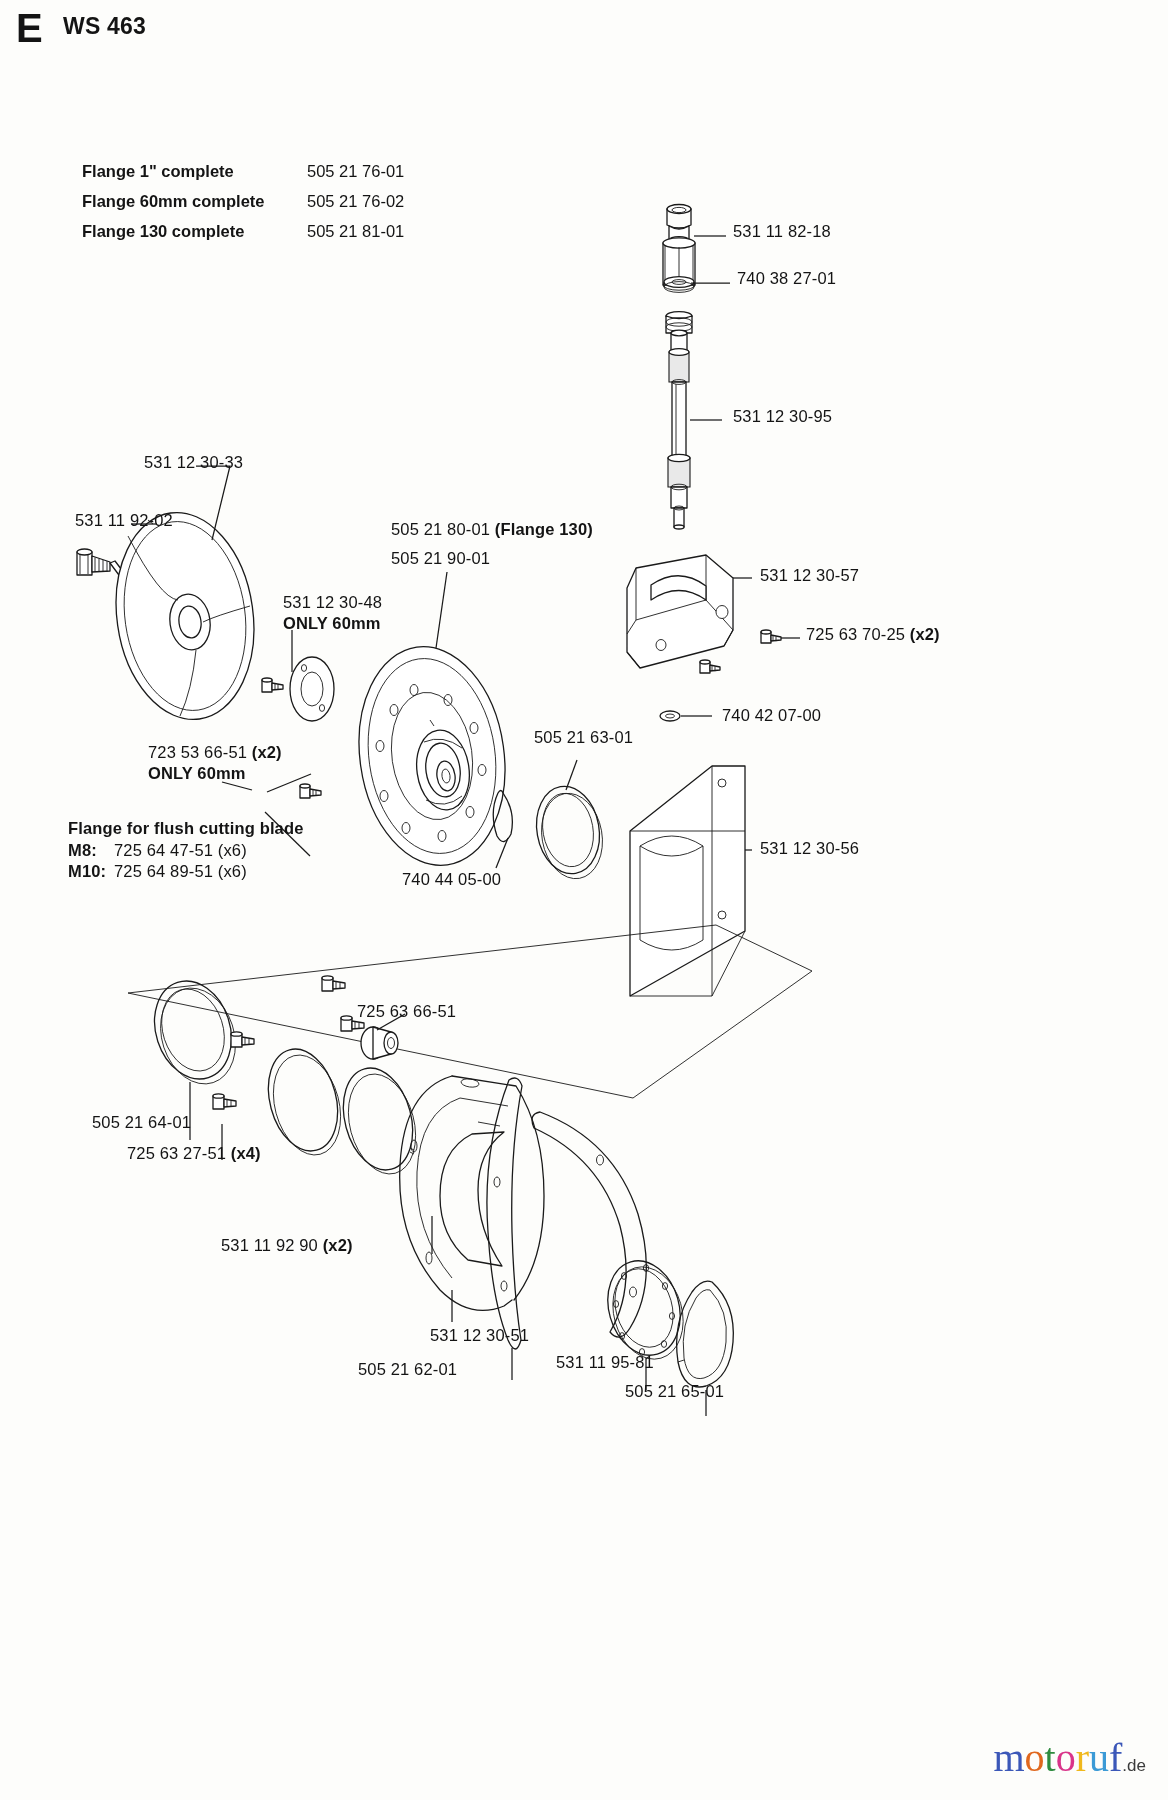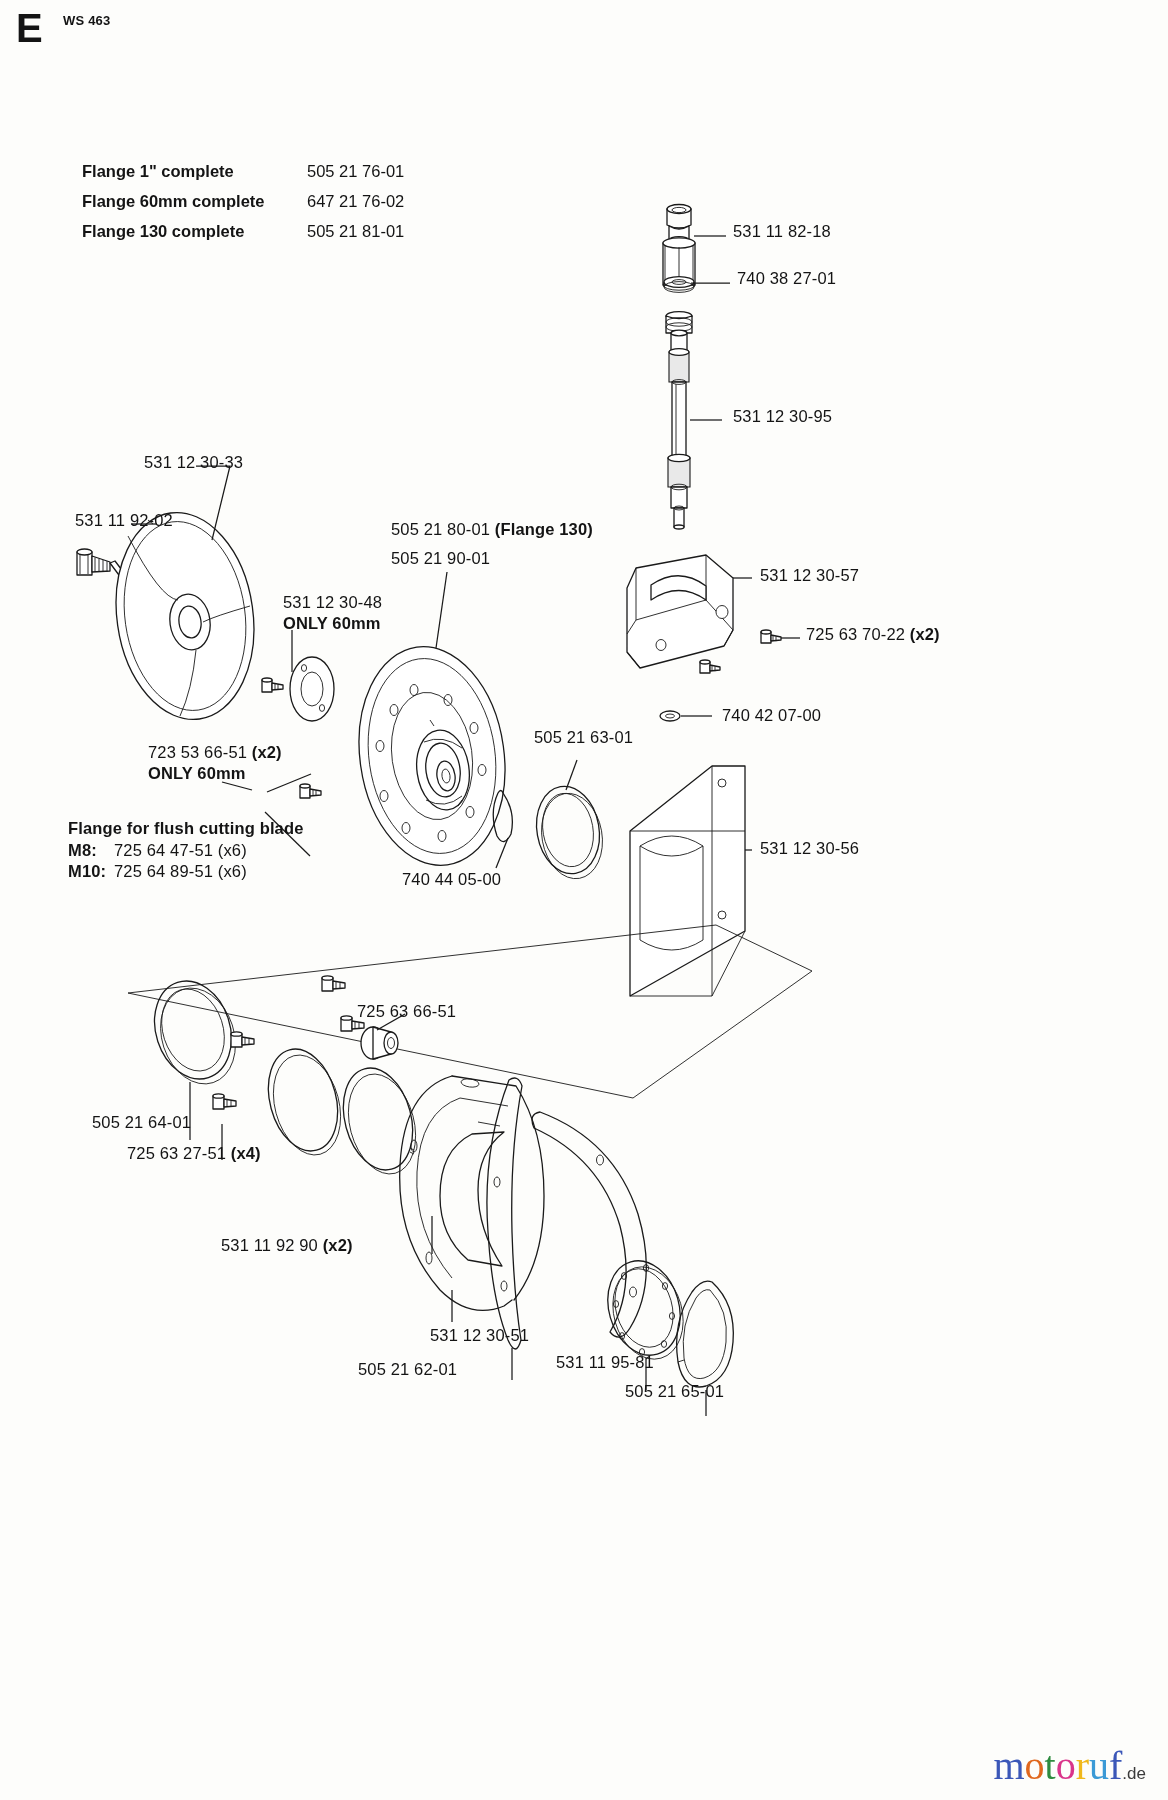--- a/index.html
+++ b/index.html
@@ -14,21 +14,21 @@
   #page{position:absolute;inset:0;}
 
   
   .hdr-letter{
     position:absolute;left:16px;top:8px;
     font-size:40px;font-weight:bold;line-height:1;
     letter-spacing:0px;
   }
   .hdr-model{
     position:absolute;left:63px;top:13px;
-    font-size:13px;font-weight:bold;letter-spacing:.2px;
+    font-size:23px;font-weight:bold;letter-spacing:.2px;
   }
 
   
   .lbl{
     position:absolute;
     font-size:16.5px;
     letter-spacing:.15px;
     white-space:nowrap;
     line-height:1.28;
   }
@@ -45,21 +45,21 @@
   svg.art *{vector-effect:non-scaling-stroke;}
   .st{fill:none;stroke:#1a1a1a;stroke-width:1.3;stroke-linejoin:round;stroke-linecap:round;}
   .stf{fill:#ffffff;stroke:#1a1a1a;stroke-width:1.3;stroke-linejoin:round;}
   .stt{fill:none;stroke:#1a1a1a;stroke-width:0.9;}
   .sttf{fill:#ffffff;stroke:#1a1a1a;stroke-width:0.9;}
   .shade{fill:#e9e9e9;stroke:#1a1a1a;stroke-width:1.1;}
   .lead{fill:none;stroke:#1a1a1a;stroke-width:1.25;}
 
   
   .wm{
-    position:absolute;right:22px;bottom:14px;
+    position:absolute;right:22px;bottom:22px;
     font-family:"Liberation Serif", serif;
     font-size:40px;line-height:1;white-space:nowrap;
   }
   .wm .d{font-size:17px;color:#3b3b3b;font-family:"Liberation Sans",sans-serif;}
 </style>
 </head>
 <body>
 
 <div id="page">
 
@@ -70,21 +70,21 @@
     <span class="nm">Flange 1" complete</span>
   </div>
   <div class="spec" style="left:307px;top:162px;">
     <span class="pn">505 21 76-01</span>
   </div>
 
   <div class="spec" style="left:82px;top:192px;">
     <span class="nm">Flange 60mm complete</span>
   </div>
   <div class="spec" style="left:307px;top:192px;">
-    <span class="pn">647 21 76-02</span>
+    <span class="pn">505 21 76-02</span>
   </div>
 
   <div class="spec" style="left:82px;top:222px;">
     <span class="nm">Flange 130 complete</span>
   </div>
   <div class="spec" style="left:307px;top:222px;">
     <span class="pn">505 21 81-01</span>
   </div>
 
   <svg class="art" viewBox="0 0 1168 1800">
@@ -373,21 +373,21 @@
       <path d="M512 1348 L512 1380"></path>
       <path d="M646 1358 L646 1390"></path>
       <path d="M706 1390 L706 1416"></path>
     </g>
   </svg>
 
   <div class="lbl" style="left:733px;top:221px;">531 11 82-18</div>
   <div class="lbl" style="left:737px;top:268px;">740 38 27-01</div>
   <div class="lbl" style="left:733px;top:406px;">531 12 30-95</div>
   <div class="lbl" style="left:760px;top:565px;">531 12 30-57</div>
-  <div class="lbl" style="left:806px;top:624px;"><span>725 63 70-22 </span><b>(x2)</b></div>
+  <div class="lbl" style="left:806px;top:624px;"><span>725 63 70-25 </span><b>(x2)</b></div>
   <div class="lbl" style="left:722px;top:705px;">740 42 07-00</div>
   <div class="lbl" style="left:760px;top:838px;">531 12 30-56</div>
 
   <div class="lbl" style="left:144px;top:452px;">531 12 30-33</div>
   <div class="lbl" style="left:75px;top:510px;">531 11 92-02</div>
 
   <div class="lbl" style="left:283px;top:592px;">531 12 30-48</div>
   <div class="lbl b" style="left:283px;top:613px;">ONLY 60mm</div>
 
   <div class="lbl" style="left:391px;top:519px;"><span>505 21 80-01 </span><b>(Flange 130)</b></div>

